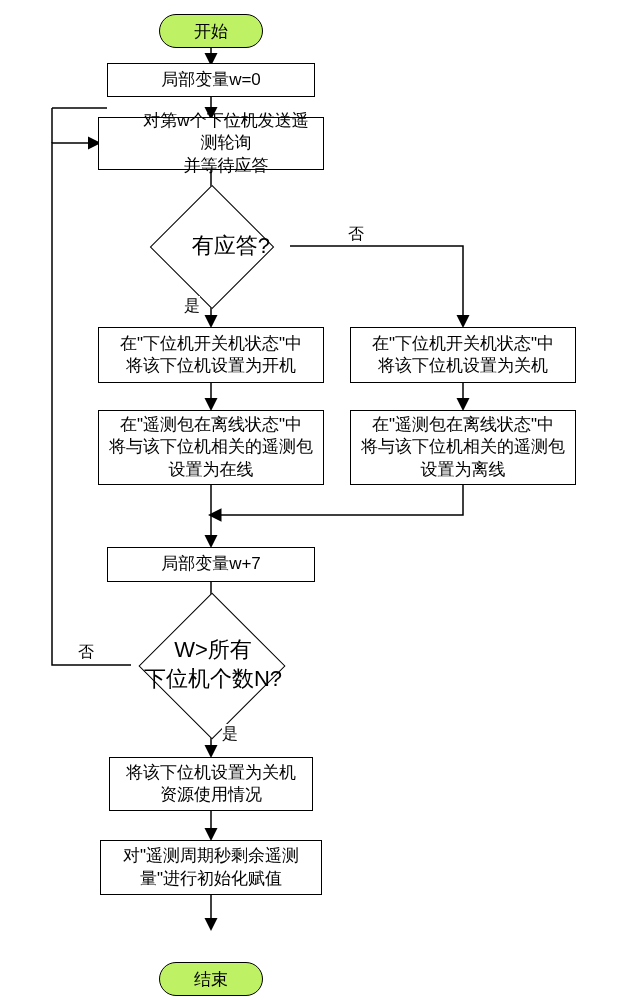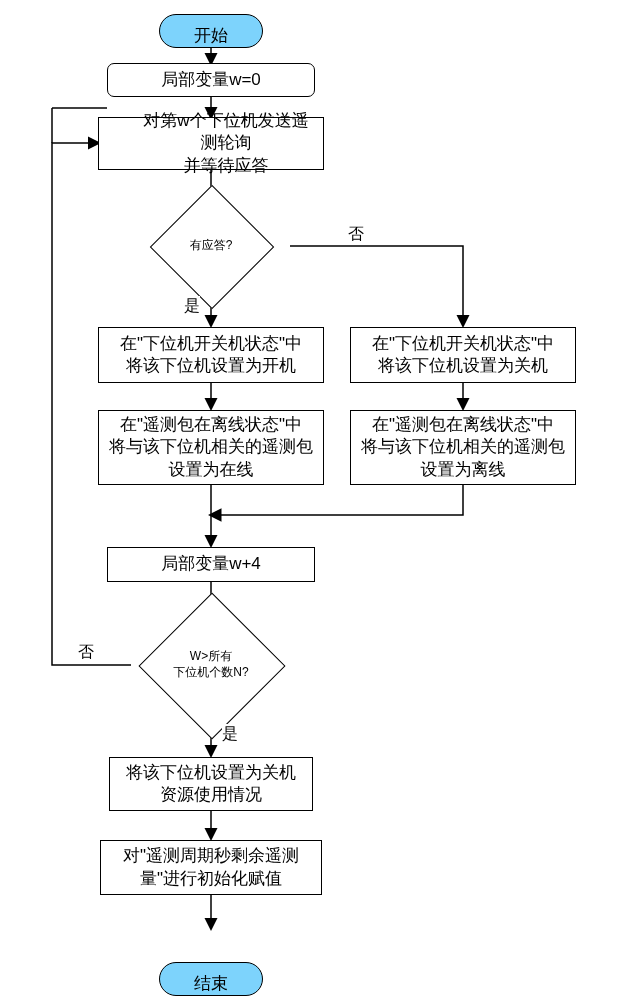--- a/index.html
+++ b/index.html
@@ -23,40 +23,40 @@
   text-align: center;
   font-size: 17px;
   line-height: 1.3;
   padding: 4px 6px;
   box-sizing: border-box;
 }
 .term {
   position: absolute;
   border: 1.5px solid #000;
   border-radius: 18px;
-  background: #7dd3fc;
+  background: #bef264;
   display: flex;
-  align-items: flex-end;
+  align-items: center;
   justify-content: center;
   font-size: 17px;
   box-sizing: border-box;
 }
 .diamond {
   position: absolute;
   transform: rotate(45deg);
   border: 1.5px solid #000;
   background: #fff;
 }
 .diamond-label {
   position: absolute;
   display: flex;
   align-items: center;
-  justify-content: center;
+  justify-content: flex-end;
   text-align: center;
-  font-size: 12px;
+  font-size: 22px;
   line-height: 1.3;
 }
 .edge-label {
   position: absolute;
   font-size: 16px;
   background: #fff;
 }
 svg.lines {
   position: absolute;
   top: 0; left: 0;
@@ -106,21 +106,21 @@
 
   <line x1="211" y1="811" x2="211" y2="838" stroke="#000" stroke-width="1.5" marker-end="url(#arrow)"></line>
 
   <line x1="211" y1="895" x2="211" y2="928" stroke="#000" stroke-width="1.5" marker-end="url(#arrow)"></line>
 </svg>
 
 <div class="term" style="left:159px; top:14px; width:104px; height:34px;">
   <span>开始</span>
 </div>
 
-<div class="box" style="left:107px; top:63px; width:208px; height:34px;border-radius:7px;">
+<div class="box" style="left:107px; top:63px; width:208px; height:34px;">
   <span>局部变量w=0</span>
 </div>
 
 <div class="box" style="left:98px; top:117px; width:226px; height:53px; white-space:pre-line;padding-left:36px;">
   <span>对第w个下位机发送遥测轮询
 并等待应答</span>
 </div>
 
 <div class="diamond" style="left:168px; top:203px; width:86px; height:86px;"></div>
 <div class="diamond-label" style="left:152px; top:202px; width:118px; height:88px;">
@@ -146,21 +146,21 @@
 设置为在线</span>
 </div>
 
 <div class="box" style="left:350px; top:410px; width:226px; height:75px; white-space:pre-line;">
   <span>在"遥测包在离线状态"中
 将与该下位机相关的遥测包
 设置为离线</span>
 </div>
 
 <div class="box" style="left:107px; top:547px; width:208px; height:35px;">
-  <span>局部变量w+4</span>
+  <span>局部变量w+7</span>
 </div>
 
 <div class="diamond" style="left:160px; top:614px; width:102px; height:102px;"></div>
 <div class="diamond-label" style="left:140px; top:615px; width:142px; height:100px; white-space:pre-line;">
   <span>W&gt;所有
 下位机个数N?</span>
 </div>
 
 <div class="edge-label" style="left:222px; top:724px;">是</div>
 <div class="edge-label" style="left:78px; top:642px;">否</div>

